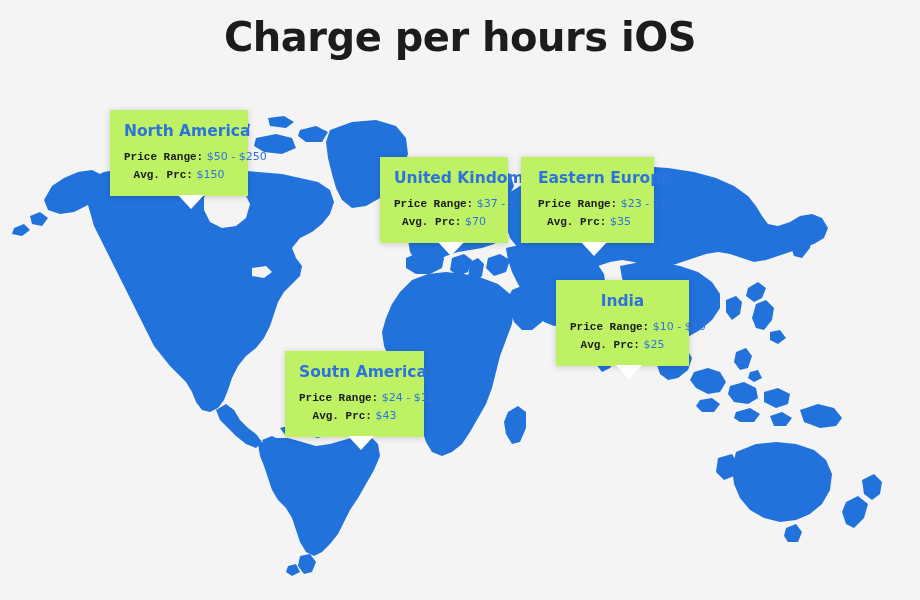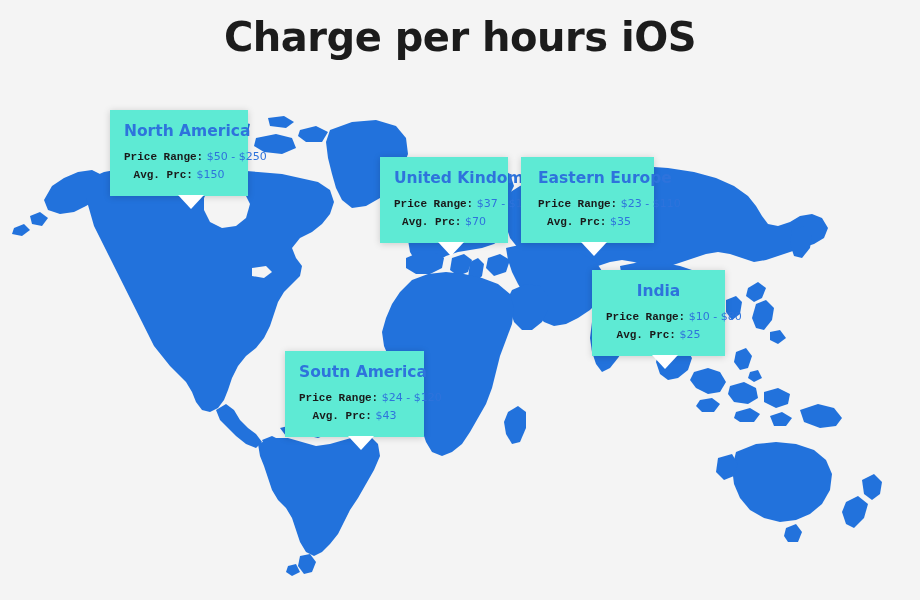--- a/index.html
+++ b/index.html
@@ -39,21 +39,21 @@
     width: 920px;
     height: 600px;
   }
   #map-layer svg {
     display: block;
     width: 920px;
     height: 600px;
   }
   .card {
     position: absolute;
-    background: #5eead4;
+    background: #bef264;
     box-shadow: 0 1px 7px rgba(0,0,0,0.17);
     padding: 11px 14px 12px 14px;
     box-sizing: border-box;
     text-align: center;
   }
   .card .pointer {
     position: absolute;
     bottom: -13px;
     width: 0;
     height: 0;
@@ -221,21 +221,21 @@
       <span class="lbl">Price Range:</span>
       <span class="val">$23 - $110</span>
     </div>
     <div class="card-row">
       <span class="lbl">Avg. Prc:</span>
       <span class="val">$35</span>
     </div>
     <div class="pointer" style="left:60px;"></div>
   </div>
 
-  <div class="card" style="left:556px; top:270px; width:133px;margin-left:36px;">
+  <div class="card" style="left:556px; top:280px; width:133px;">
     <div class="card-title">India</div>
     <div class="card-row">
       <span class="lbl">Price Range:</span>
       <span class="val">$10 - $80</span>
     </div>
     <div class="card-row">
       <span class="lbl">Avg. Prc:</span>
       <span class="val">$25</span>
     </div>
     <div class="pointer" style="left:60px;"></div>

